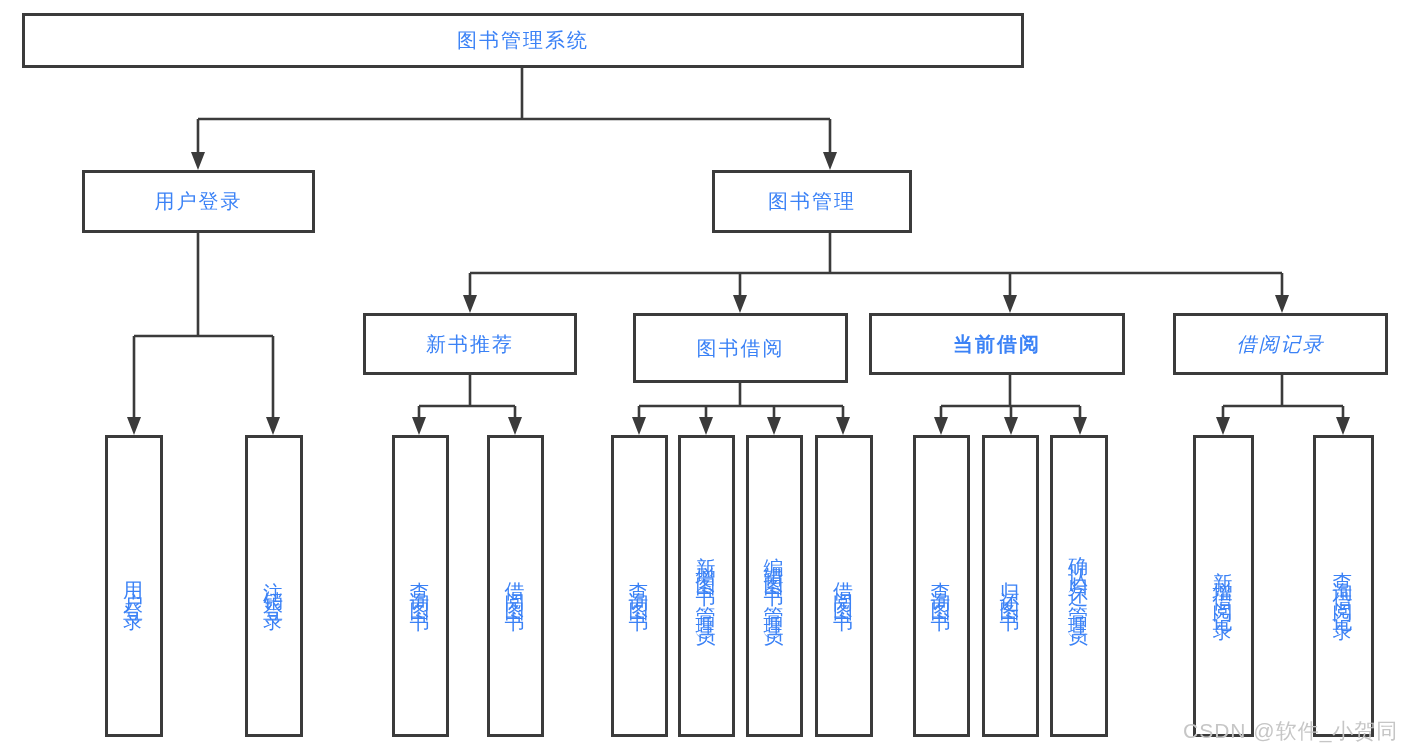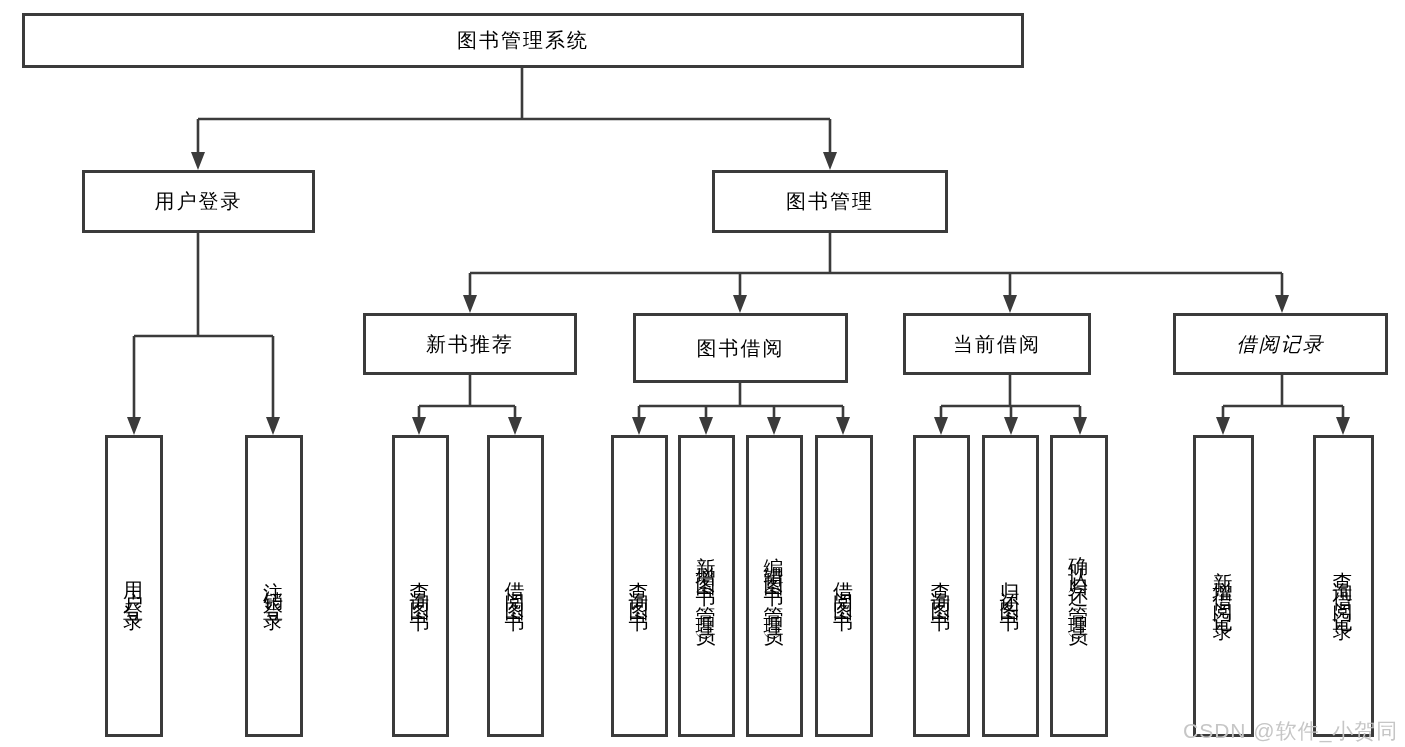--- a/index.html
+++ b/index.html
@@ -19,21 +19,21 @@
   .box {
     position: absolute;
     box-sizing: border-box;
     border: 3px solid #3b3b3b;
     background: #ffffff;
     display: flex;
     align-items: center;
     justify-content: center;
     font-size: 20px;
     letter-spacing: 2px;
-    color: #000000;
+    color: #3b82f6;
     white-space: nowrap;
   }
   .leaf {
     writing-mode: vertical-lr;
     text-orientation: mixed;
     letter-spacing: 10px;
     font-size: 20px;
     white-space: normal;
   }
   .watermark {
@@ -67,25 +67,25 @@
              M632,417 L646,417 L639,435 Z  M699,417 L713,417 L706,435 Z
              M767,417 L781,417 L774,435 Z  M836,417 L850,417 L843,435 Z
              M934,417 L948,417 L941,435 Z  M1004,417 L1018,417 L1011,435 Z
              M1073,417 L1087,417 L1080,435 Z
              M1216,417 L1230,417 L1223,435 Z  M1336,417 L1350,417 L1343,435 Z" fill="#3b3b3b" stroke="none"></path>
   </svg>
 
   <div class="box" style="left:22px; top:13px; width:1002px; height:55px;">图书管理系统</div>
 
   <div class="box" style="left:82px; top:170px; width:233px; height:63px;">用户登录</div>
-  <div class="box" style="left:712px; top:170px; width:236px; height:63px;">图书管理</div>
+  <div class="box" style="left:712px; top:170px; width:200px; height:63px;">图书管理</div>
 
   <div class="box" style="left:363px; top:313px; width:214px; height:62px;">新书推荐</div>
   <div class="box" style="left:633px; top:313px; width:215px; height:70px;">图书借阅</div>
-  <div class="box" style="left:903px; top:313px; width:188px; height:62px;">当前借阅</div>
+  <div class="box" style="left:869px; top:313px; width:256px; height:62px;font-weight:bold;">当前借阅</div>
   <div class="box" style="left:1173px; top:313px; width:215px; height:62px;font-style:italic;">借阅记录</div>
 
   <div class="box leaf" style="left:105px; top:435px; width:58px; height:302px;">用户登录</div>
   <div class="box leaf" style="left:245px; top:435px; width:58px; height:302px;">注销登录</div>
 
   <div class="box leaf" style="left:392px; top:435px; width:57px; height:302px;">查询图书</div>
   <div class="box leaf" style="left:487px; top:435px; width:57px; height:302px;">借阅图书</div>
 
   <div class="box leaf" style="left:611px; top:435px; width:57px; height:302px;">查询图书</div>
   <div class="box leaf" style="left:678px; top:435px; width:57px; height:302px;">新增图书（管理员）</div>

